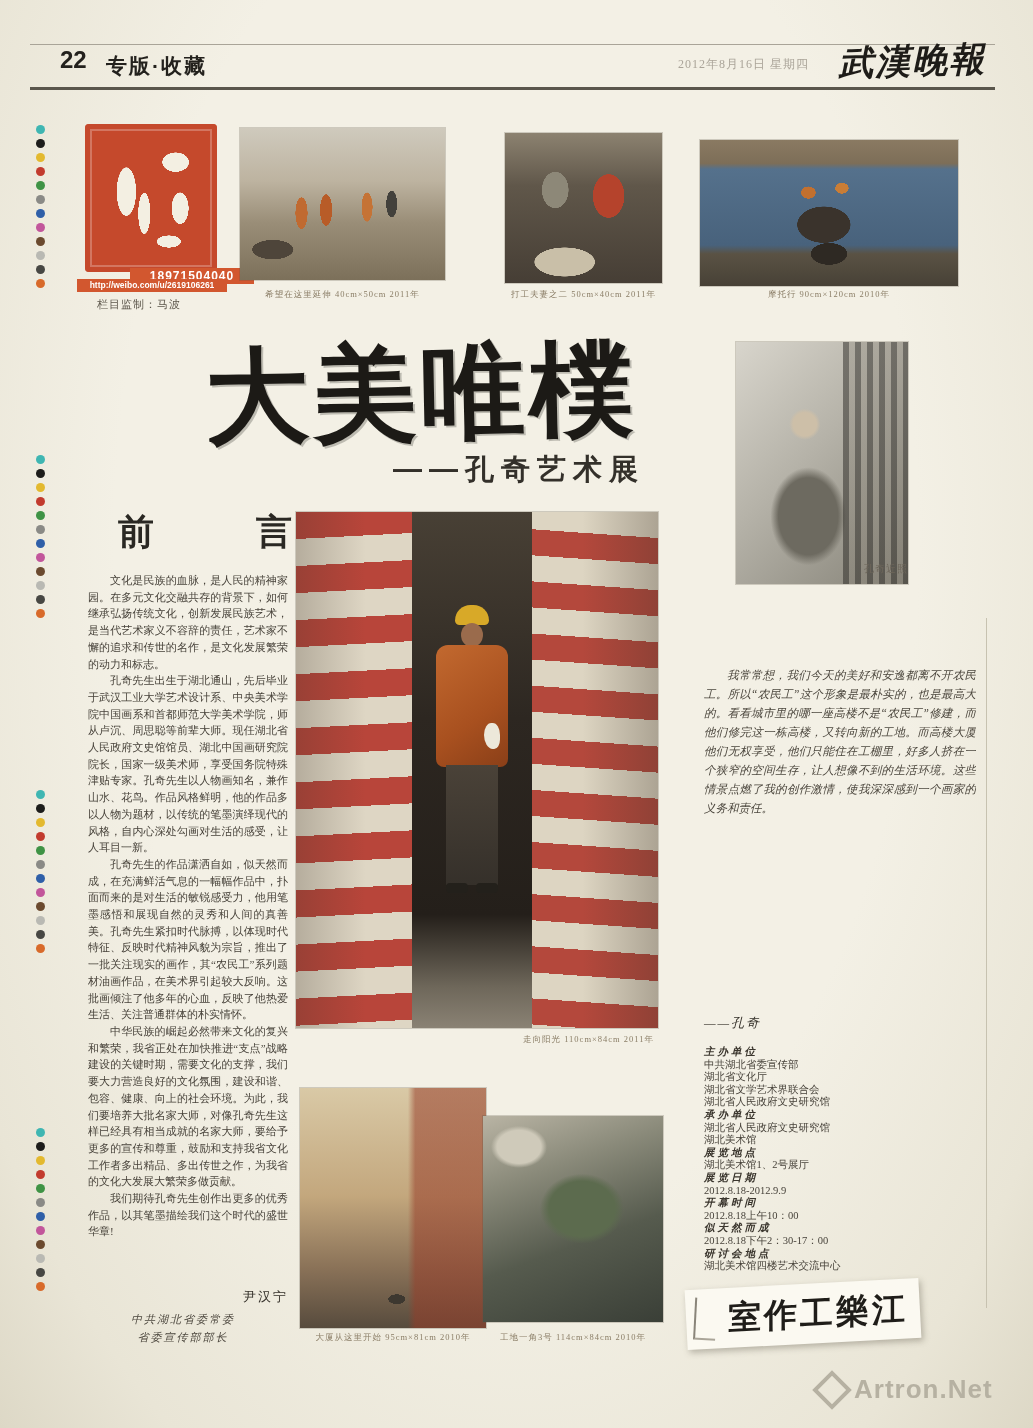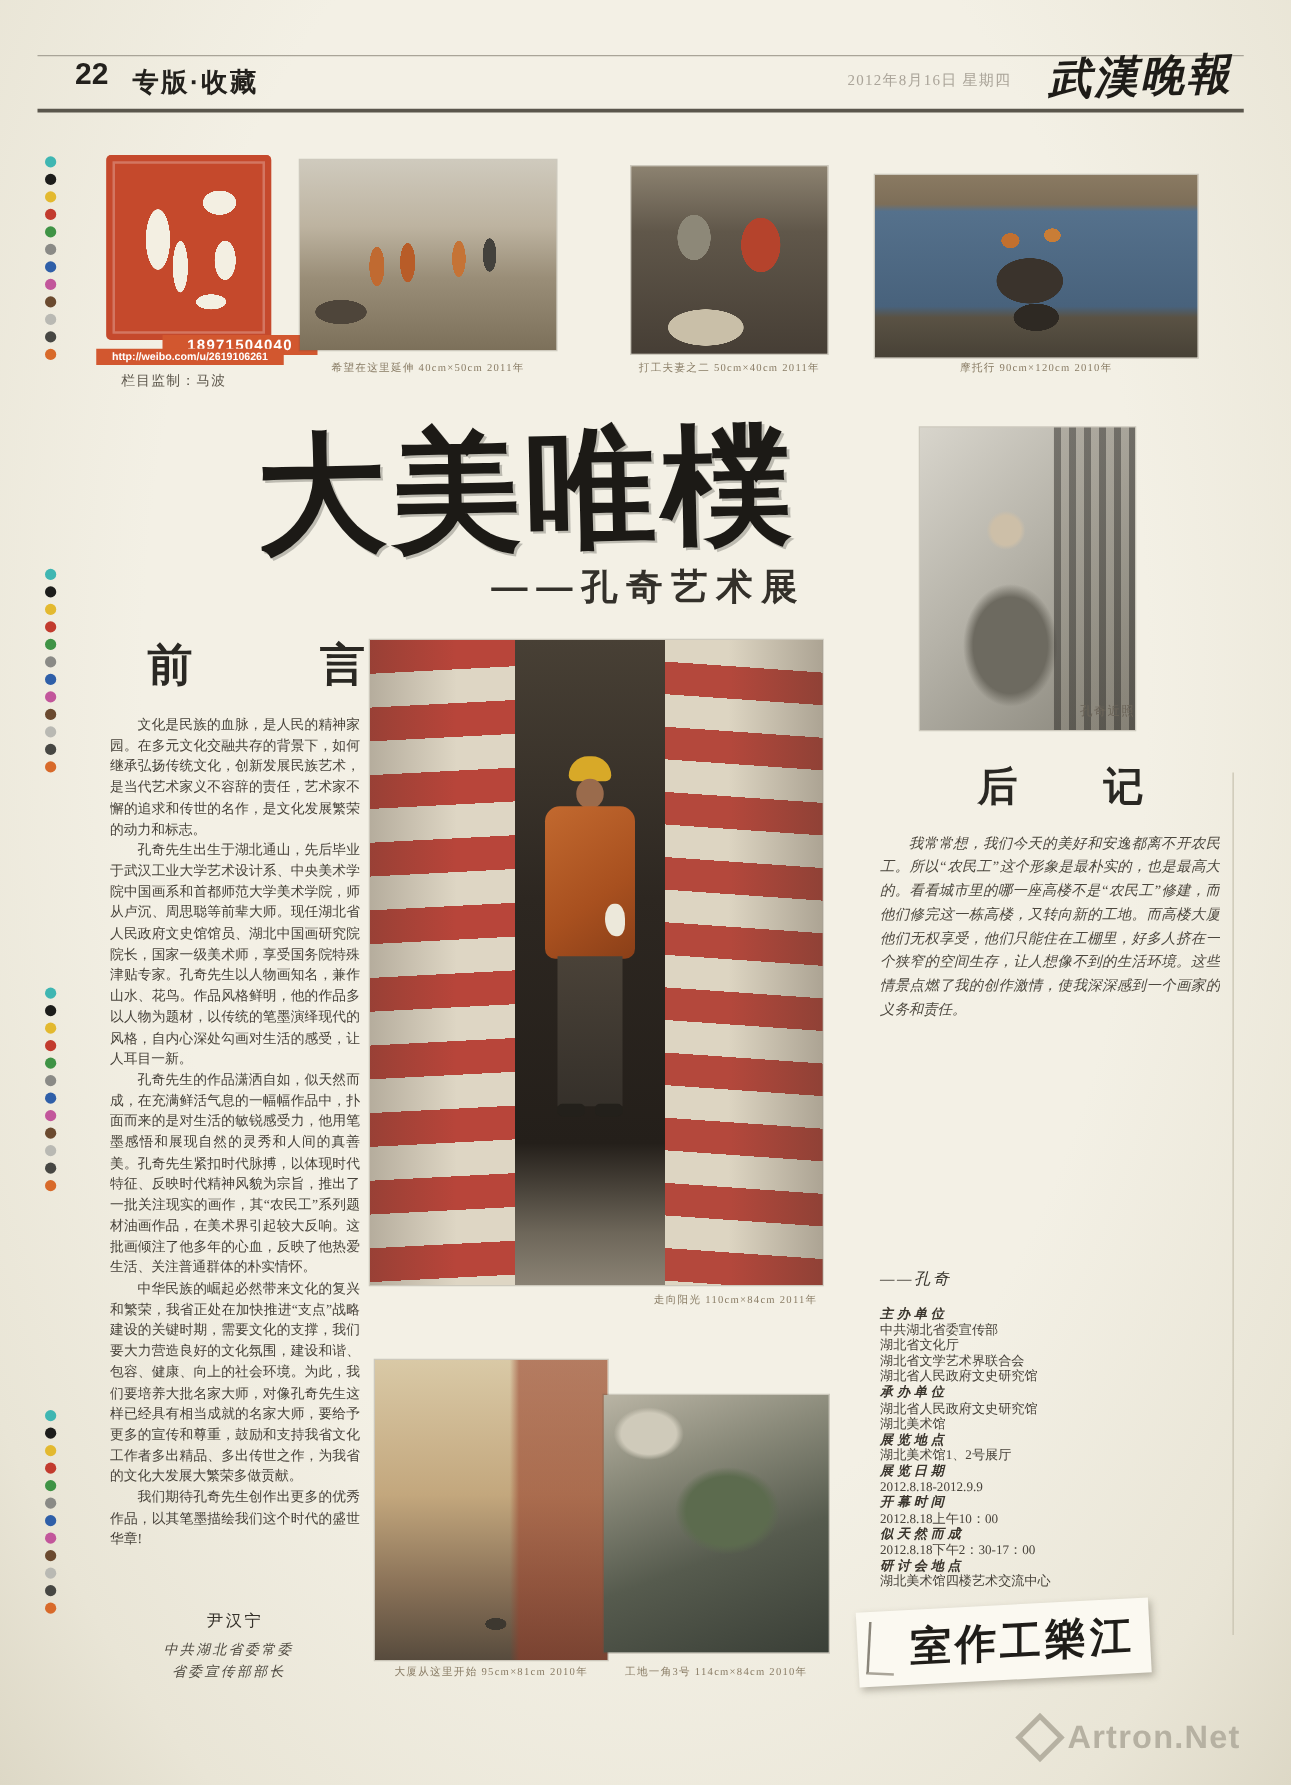--- a/index.html
+++ b/index.html
@@ -70,21 +70,21 @@
     linear-gradient(135deg,#d8d5cc 0%,#b5b2a8 45%,#868378 100%);}
   .portrait::after{content:"";position:absolute;right:0;top:0;width:38%;height:100%;
     background:repeating-linear-gradient(90deg, rgba(40,38,34,.5) 0 6px, rgba(130,124,112,.3) 6px 12px);}
   .cap-portrait{left:736px;top:562px;width:172px;text-align:right;font-size:10px;color:#6d665a;}
   
   .pre-head{position:absolute;left:118px;top:508px;font-family:"Liberation Sans",sans-serif;
     font-size:36px;font-weight:bold;letter-spacing:46px;color:#2a2823;}
   .pre-body{position:absolute;left:88px;top:572px;width:200px;height:712px;overflow:hidden;
     font-size:11px;line-height:16.7px;text-align:justify;color:#47423a;}
   .pre-body p{margin:0;text-indent:2em;}
-  .pre-sign{position:absolute;left:88px;top:1288px;width:200px;text-align:center;font-size:13px;color:#35312a;letter-spacing:2px;}
+  .pre-sign{position:absolute;left:88px;top:1288px;width:200px;text-align:right;font-size:13px;color:#35312a;letter-spacing:2px;}
   .pre-title{position:absolute;left:88px;width:190px;text-align:center;font-size:11px;font-style:italic;color:#4c473e;letter-spacing:2px;}
   .pre-title.t1{top:1312px;} .pre-title.t2{top:1330px;}
   
   .center-art{left:296px;top:512px;width:362px;height:516px;background:#6b6458;}
   .drape{position:absolute;top:0;height:100%;}
   .drape.left{left:0;width:116px;background:
     linear-gradient(90deg, rgba(60,50,40,.25), rgba(255,255,255,0) 60%),
     repeating-linear-gradient(177deg, #b8453a 0 27px, #ded6c4 27px 54px);}
   .drape.right{right:0;width:126px;background:
     linear-gradient(270deg, rgba(60,50,40,.3), rgba(255,255,255,0) 60%),
@@ -245,21 +245,20 @@
         <div class="torso"></div>
         <div class="bird"></div>
         <div class="pants"></div>
         <div class="shoe l"></div>
         <div class="shoe r"></div>
       </div>
     </div>
   </div>
   <div class="cap cap-center">走向阳光 110cm×84cm 2011年</div>
 
-  <div class="post-head">后 记</div>
   <div class="post-body">
     <p>我常常想，我们今天的美好和安逸都离不开农民工。所以“农民工”这个形象是最朴实的，也是最高大的。看看城市里的哪一座高楼不是“农民工”修建，而他们修完这一栋高楼，又转向新的工地。而高楼大厦他们无权享受，他们只能住在工棚里，好多人挤在一个狭窄的空间生存，让人想像不到的生活环境。这些情景点燃了我的创作激情，使我深深感到一个画家的义务和责任。</p>
   </div>
   <div class="post-sign">——孔奇</div>
 
   <div class="exinfo">
     <span class="row ex-label">主办单位</span>
     <span class="row">中共湖北省委宣传部</span>
     <span class="row">湖北省文化厅</span>
     <span class="row">湖北省文学艺术界联合会</span>

